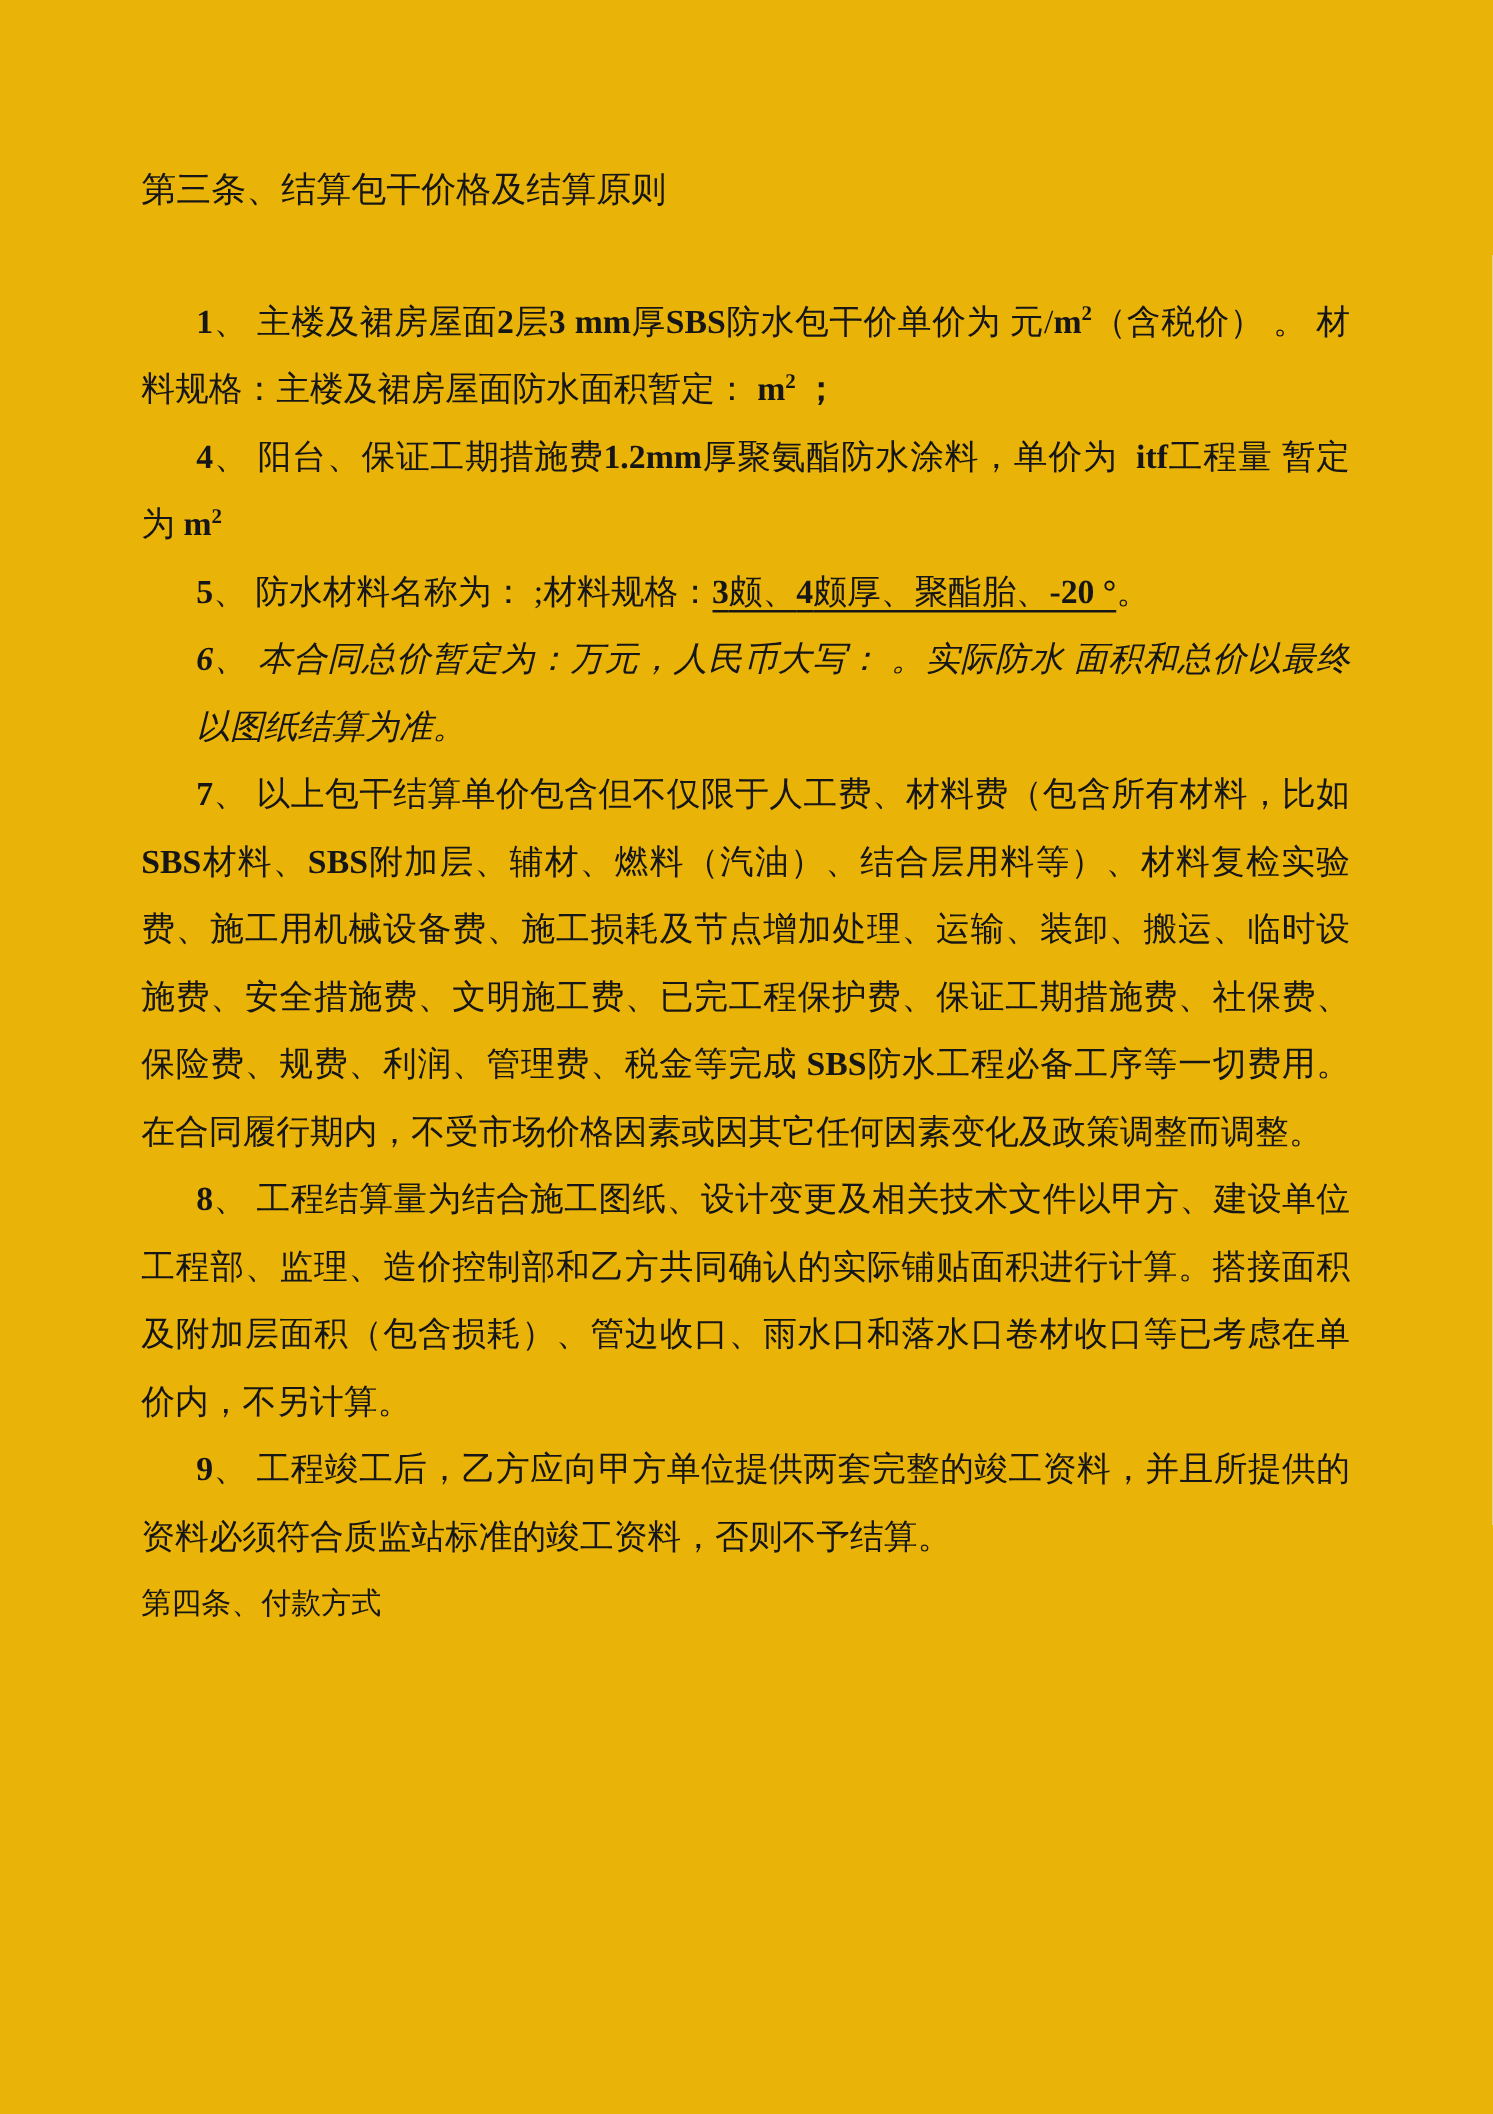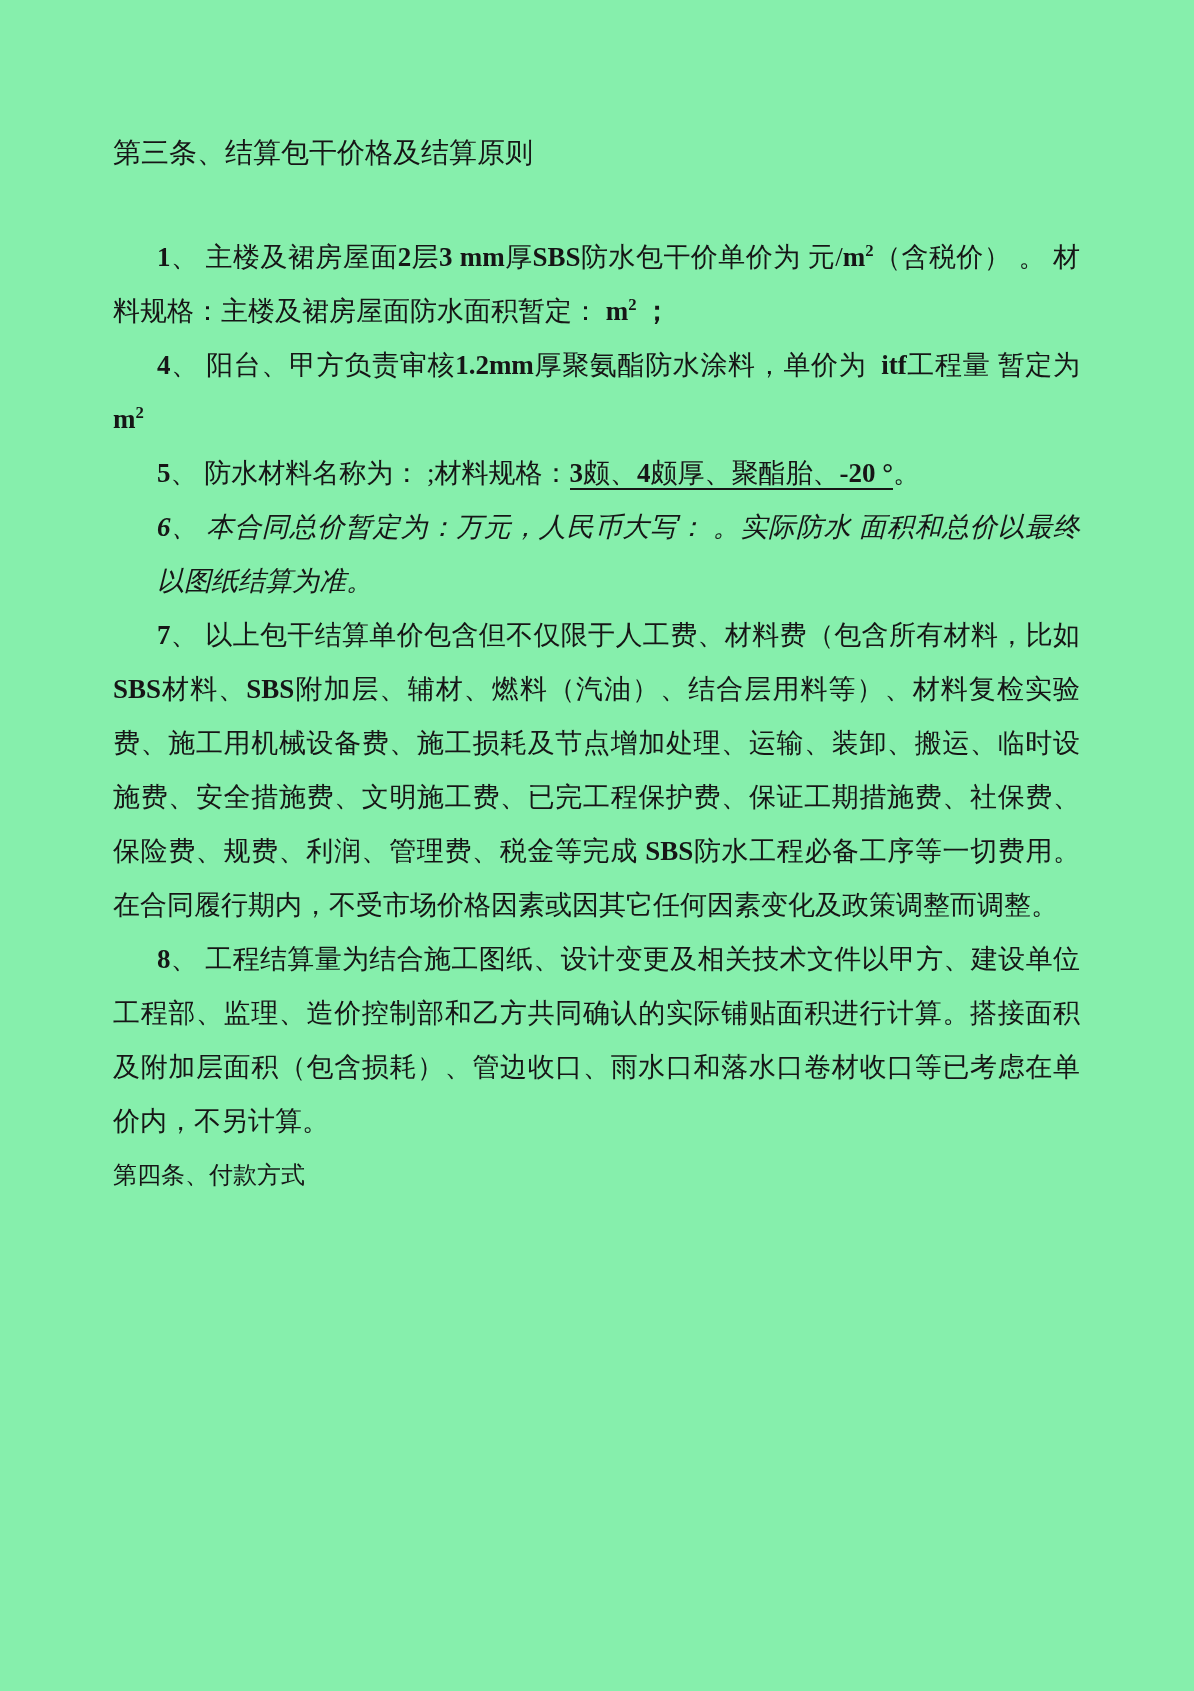--- a/index.html
+++ b/index.html
@@ -5,21 +5,21 @@
   html, body {
     margin: 0;
     padding: 0;
     background: #e8e8e8;
   }
   .page {
     position: relative;
     width: 1194px;
     height: 1691px;
     margin: 0 auto;
-    background: #86efac;
+    background: #eab308;
     box-sizing: border-box;
     padding: 126px 114px 0 113px;
     font-family: "Liberation Serif", "DejaVu Serif", serif;
     font-size: 27px;
     line-height: 54px;
     color: #161616;
     overflow: hidden;
   }
   .doc p {
     margin: 0;
@@ -58,21 +58,22 @@
   }
 </style>
 </head>
 <body>
 
 <div class="page doc">
   <p class="title">第三条、结算包干价格及结算原则</p>
 
   <div>
       <p><span class="b">1</span><span>、 主楼及裙房屋面</span><span class="b">2</span><span>层</span><span class="b">3 mm</span><span>厚</span><span class="b">SBS</span><span>防水包干价单价为 元/</span><span class="b">m</span><sup class="b">2</sup><span>（含税价） 。 材料规格：主楼及裙房屋面防水面积暂定： </span><span class="b">m</span><sup class="b">2</sup><span class="b"> ；</span></p>
-      <p><span class="b">4</span><span>、 阳台、甲方负责审核</span><span class="b">1.2mm</span><span>厚聚氨酯防水涂料，单价为  </span><span class="b">itf</span><span>工程量 </span><span>暂定为 </span><span class="b">m</span><sup class="b">2</sup></p>
+      <p><span class="b">4</span><span>、 阳台、保证工期措施费</span><span class="b">1.2mm</span><span>厚聚氨酯防水涂料，单价为  </span><span class="b">itf</span><span>工程量 </span><span>暂定为 </span><span class="b">m</span><sup class="b">2</sup></p>
       <p><span class="b">5</span><span>、 防水材料名称为： ;材料规格：</span><span class="b u">3</span><span class="u">颇、</span><span class="b u">4</span><span class="u">颇厚、聚酯胎、</span><span class="b u">-20 °</span><span>。</span></p>
       <p class="hang"><span class="b">6</span><span>、 本合同总价暂定为：万元，人民币大写： 。实际防水 面积和总价以最终以图纸结算为准。</span></p>
       <p><span class="b">7</span><span>、 以上包干结算单价包含但不仅限于人工费、材料费（包含所有材料，比如 </span><span class="b">SBS</span><span>材料、</span><span class="b">SBS</span><span>附加层、辅材、燃料（汽油）、结合层用料等）、材料复检实验 费、施工用机械设备费、施工损耗及节点增加处理、运输、装卸、搬运、临时设 施费、安全措施费、文明施工费、已完工程保护费、保证工期措施费、社保费、 保险费、规费、利润、管理费、税金等完成 </span><span class="b">SBS</span><span>防水工程必备工序等一切费用。 在合同履行期内，不受市场价格因素或因其它任何因素变化及政策调整而调整。</span></p>
       <p><span class="b">8</span><span>、 工程结算量为结合施工图纸、设计变更及相关技术文件以甲方、建设单位 工程部、监理、造价控制部和乙方共同确认的实际铺贴面积进行计算。搭接面积 及附加层面积（包含损耗）、管边收口、雨水口和落水口卷材收口等已考虑在单 价内，不另计算。</span></p>
+      <p><span class="b">9</span><span>、 工程竣工后，乙方应向甲方单位提供两套完整的竣工资料，并且所提供的 资料必须符合质监站标准的竣工资料，否则不予结算。</span></p>
     </div>
 
   <p class="footer-title">第四条、付款方式</p>
 </div>
 
 </body></html>

